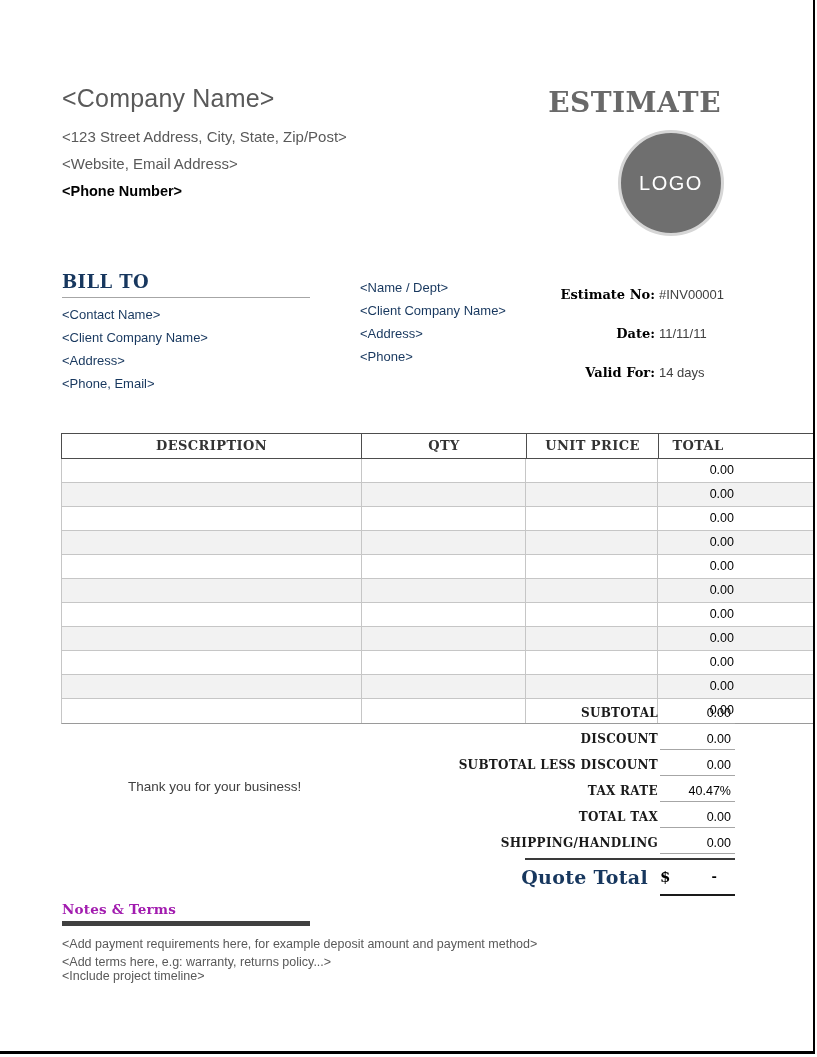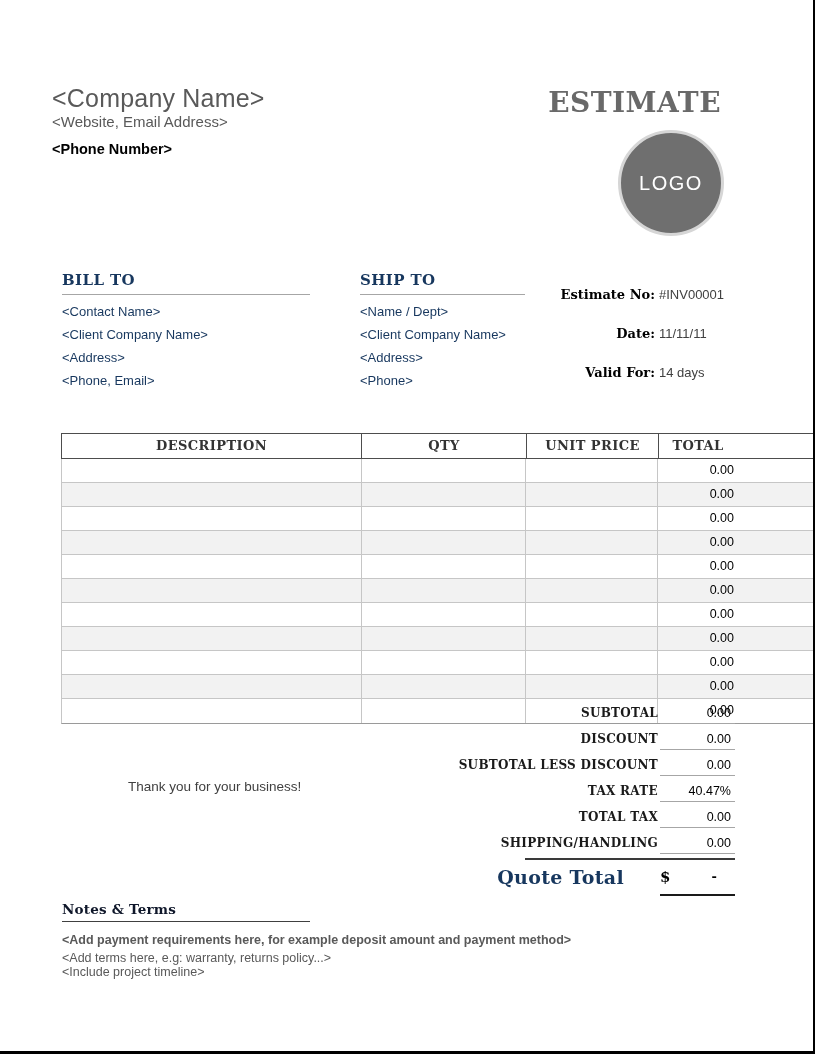--- a/index.html
+++ b/index.html
@@ -6,37 +6,37 @@
     --navy:#17375e; --title-gray:#696969; --text-gray:#595959;
     --logo-gray:#6f6f6f; --logo-ring:#d6d6d6; --stripe:#f2f2f2;
     --border-dark:#4d4d4d; --border-light:#c6c6c6; --line-gray:#a6a6a6; --ink:#1a1a1a;
   }
   *{margin:0;padding:0;box-sizing:border-box;}
   body{background:#fff;font-family:"Liberation Sans",sans-serif;}
   .page{position:relative;width:815px;height:1054px;background:#fff;
         border-right:2px solid #000;border-bottom:3px solid #000;overflow:hidden;}
 
   
-  .company-block{position:absolute;left:52px;top:84px;}
+  .company-block{position:absolute;left:62px;top:84px;}
   .company-name{font-size:25px;color:var(--text-gray);letter-spacing:.2px;}
   .company-address{font-size:15px;color:var(--text-gray);margin-top:15px;}
-  .company-website{font-size:15px;color:var(--text-gray);}
+  .company-website{font-size:15px;color:var(--text-gray);margin-top:10px;}
   .company-phone{font-family:Liberation Sans, sans-serif;font-weight:bold;font-size:14.5px;color:#000;margin-top:11px;}
   .estimate-title{position:absolute;top:86px;right:92px;font-family:"DejaVu Serif",serif;
         font-weight:bold;font-size:28px;color:var(--title-gray);letter-spacing:.5px;}
   .logo-circle{position:absolute;left:618px;top:130px;width:106px;height:106px;border-radius:50%;
         background:var(--logo-gray);border:3px solid var(--logo-ring);
         display:flex;align-items:center;justify-content:center;}
   .logo-text{color:#fff;font-size:20px;letter-spacing:1.5px;}
 
   
   .party{position:absolute;top:271px;}
   .party.bill{left:62px;width:248px;}
   .party.ship{left:360px;width:165px;}
-  .party-heading{font-family:"DejaVu Serif",serif;font-weight:bold;font-size:15px;
+  .party-heading{font-family:"DejaVu Serif",serif;font-weight:bold;font-size:18px;
         color:var(--navy);letter-spacing:.4px;padding-bottom:5px;border-bottom:1px solid var(--line-gray);}
   .party-line{font-size:13px;color:var(--navy);margin-top:10px;line-height:13px;}
 
   
   .meta{position:absolute;left:540px;top:271px;width:197px;}
   .meta-row{display:flex;align-items:baseline;margin-bottom:7px;line-height:16px;}
   .meta-label{flex:1;text-align:right;font-family:"DejaVu Serif",serif;font-weight:bold;
         font-size:13px;color:#000;margin-top:16px;}
   .meta-value{width:82px;text-align:left;padding-left:4px;font-size:13px;color:#404040;}
 
@@ -58,47 +58,48 @@
   .items-row .td.total{text-align:right;font-size:12.5px;color:#000;line-height:23px;padding-right:3px;}
 
   
   .summary{position:absolute;right:78px;top:700px;width:430px;}
   .summary-row{display:flex;justify-content:flex-end;align-items:center;height:26px;}
   .summary-label{font-family:"DejaVu Serif",serif;font-weight:bold;font-size:12px;
         color:var(--ink);letter-spacing:.3px;margin-right:2px;}
   .summary-value{width:75px;text-align:right;font-size:12.5px;color:#000;
         padding:3px 4px 3px 0;border-bottom:1px solid var(--line-gray);}
   .summary-divider{width:210px;margin-left:auto;border-top:2px solid #3a3a3a;margin-top:2px;}
-  .quote-total-row{display:flex;justify-content:flex-end;align-items:center;height:33px;gap:24px;}
+  .quote-total-row{display:flex;justify-content:flex-end;align-items:center;height:33px;}
   .quote-total-label{font-family:"DejaVu Serif",serif;font-weight:bold;font-size:19px;
         color:var(--navy);letter-spacing:.3px;margin-right:12px;}
   .quote-total-box{width:75px;display:flex;justify-content:space-between;align-items:center;
         padding-right:18px;}
   .quote-currency{font-family:"DejaVu Serif",serif;font-weight:bold;font-size:15px;color:#000;}
   .quote-value{font-family:"DejaVu Serif",serif;font-weight:bold;font-size:13px;color:#000;}
   .quote-underline{width:75px;margin-left:auto;border-top:2px solid var(--ink);margin-top:1px;}
 
   .thank-you{position:absolute;left:128px;top:779px;font-size:13.5px;color:#404040;}
 
   
   .notes{position:absolute;left:62px;top:901px;width:640px;}
-  .notes-heading{font-family:"DejaVu Serif",serif;font-weight:bold;font-size:13.5px;color:#0f172a;
-        letter-spacing:.2px;width:248px;padding-bottom:4px;border-bottom:1px solid #404040;}
+  .notes-heading{font-family:"DejaVu Serif",serif;font-weight:bold;font-size:13.5px;color:#a21caf;
+        letter-spacing:.2px;width:248px;padding-bottom:4px;border-bottom:5px solid #404040;}
   .notes-line{font-size:12.5px;color:var(--text-gray);}
   .notes-line:nth-of-type(1){margin-top:7px;}
-  .notes-line:nth-of-type(2){margin-top:11px;font-weight:bold;}
+  .notes-line:nth-of-type(2){margin-top:11px;}
   .notes-line:nth-of-type(3){margin-top:4px;}
 </style>
 </head>
 <body>
 
 <div class="page">
 
   <div class="company-block">
     <div class="company-name">&lt;Company Name&gt;</div>
+    <div class="company-address">&lt;123 Street Address, City, State, Zip/Post&gt;</div>
     <div class="company-website">&lt;Website, Email Address&gt;</div>
     <div class="company-phone">&lt;Phone Number&gt;</div>
   </div>
   <div class="estimate-title">ESTIMATE</div>
   <div class="logo-circle">
     <span class="logo-text">LOGO</span>
   </div>
 
   <div class="party bill">
     <div class="party-heading">BILL TO</div>
@@ -106,21 +107,20 @@
       <div class="party-line">&lt;Contact Name&gt;</div>
 
       <div class="party-line">&lt;Client Company Name&gt;</div>
 
       <div class="party-line">&lt;Address&gt;</div>
 
       <div class="party-line">&lt;Phone, Email&gt;</div>
     </div>
 
   <div class="party ship">
-    <div class="party-heading">SHIP TO</div>
 
       <div class="party-line">&lt;Name / Dept&gt;</div>
 
       <div class="party-line">&lt;Client Company Name&gt;</div>
 
       <div class="party-line">&lt;Address&gt;</div>
 
       <div class="party-line">&lt;Phone&gt;</div>
     </div>
 

